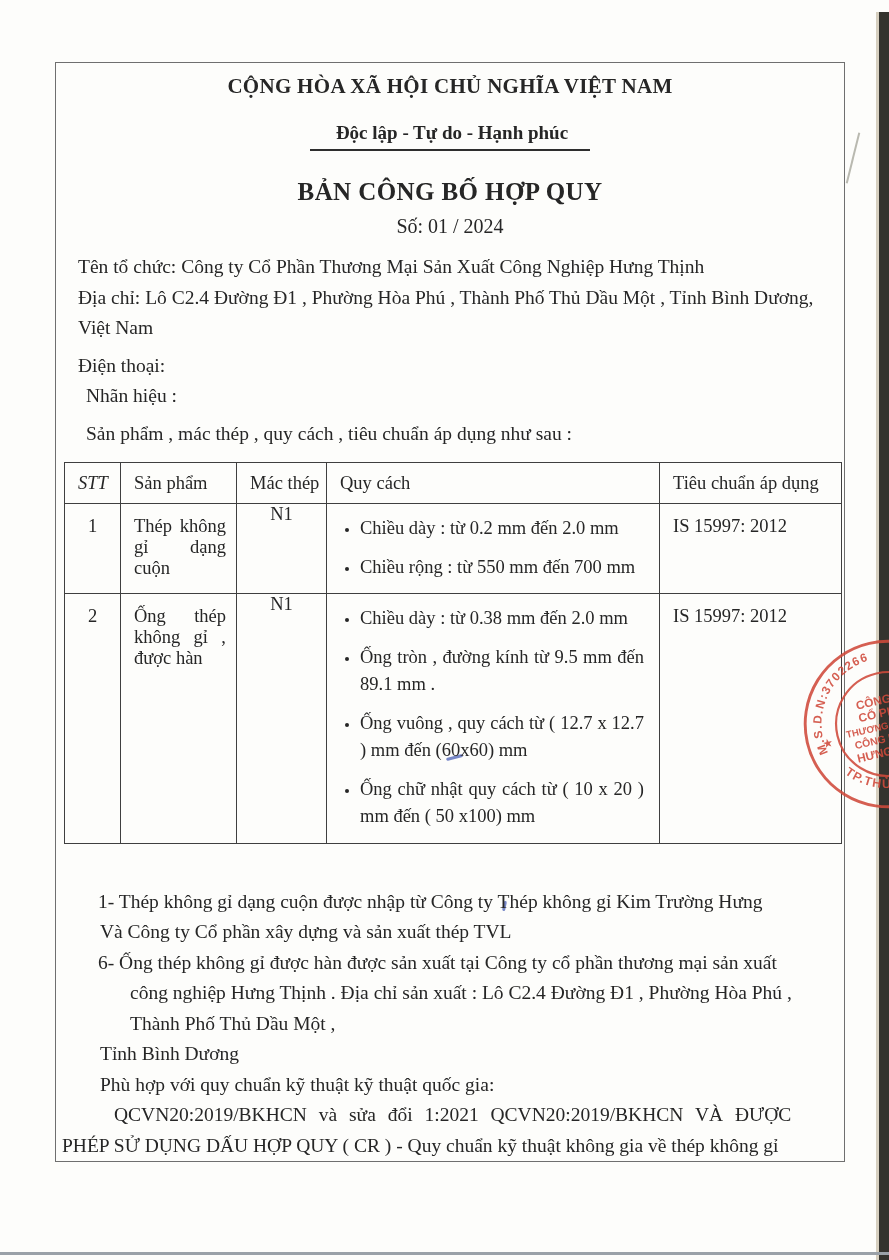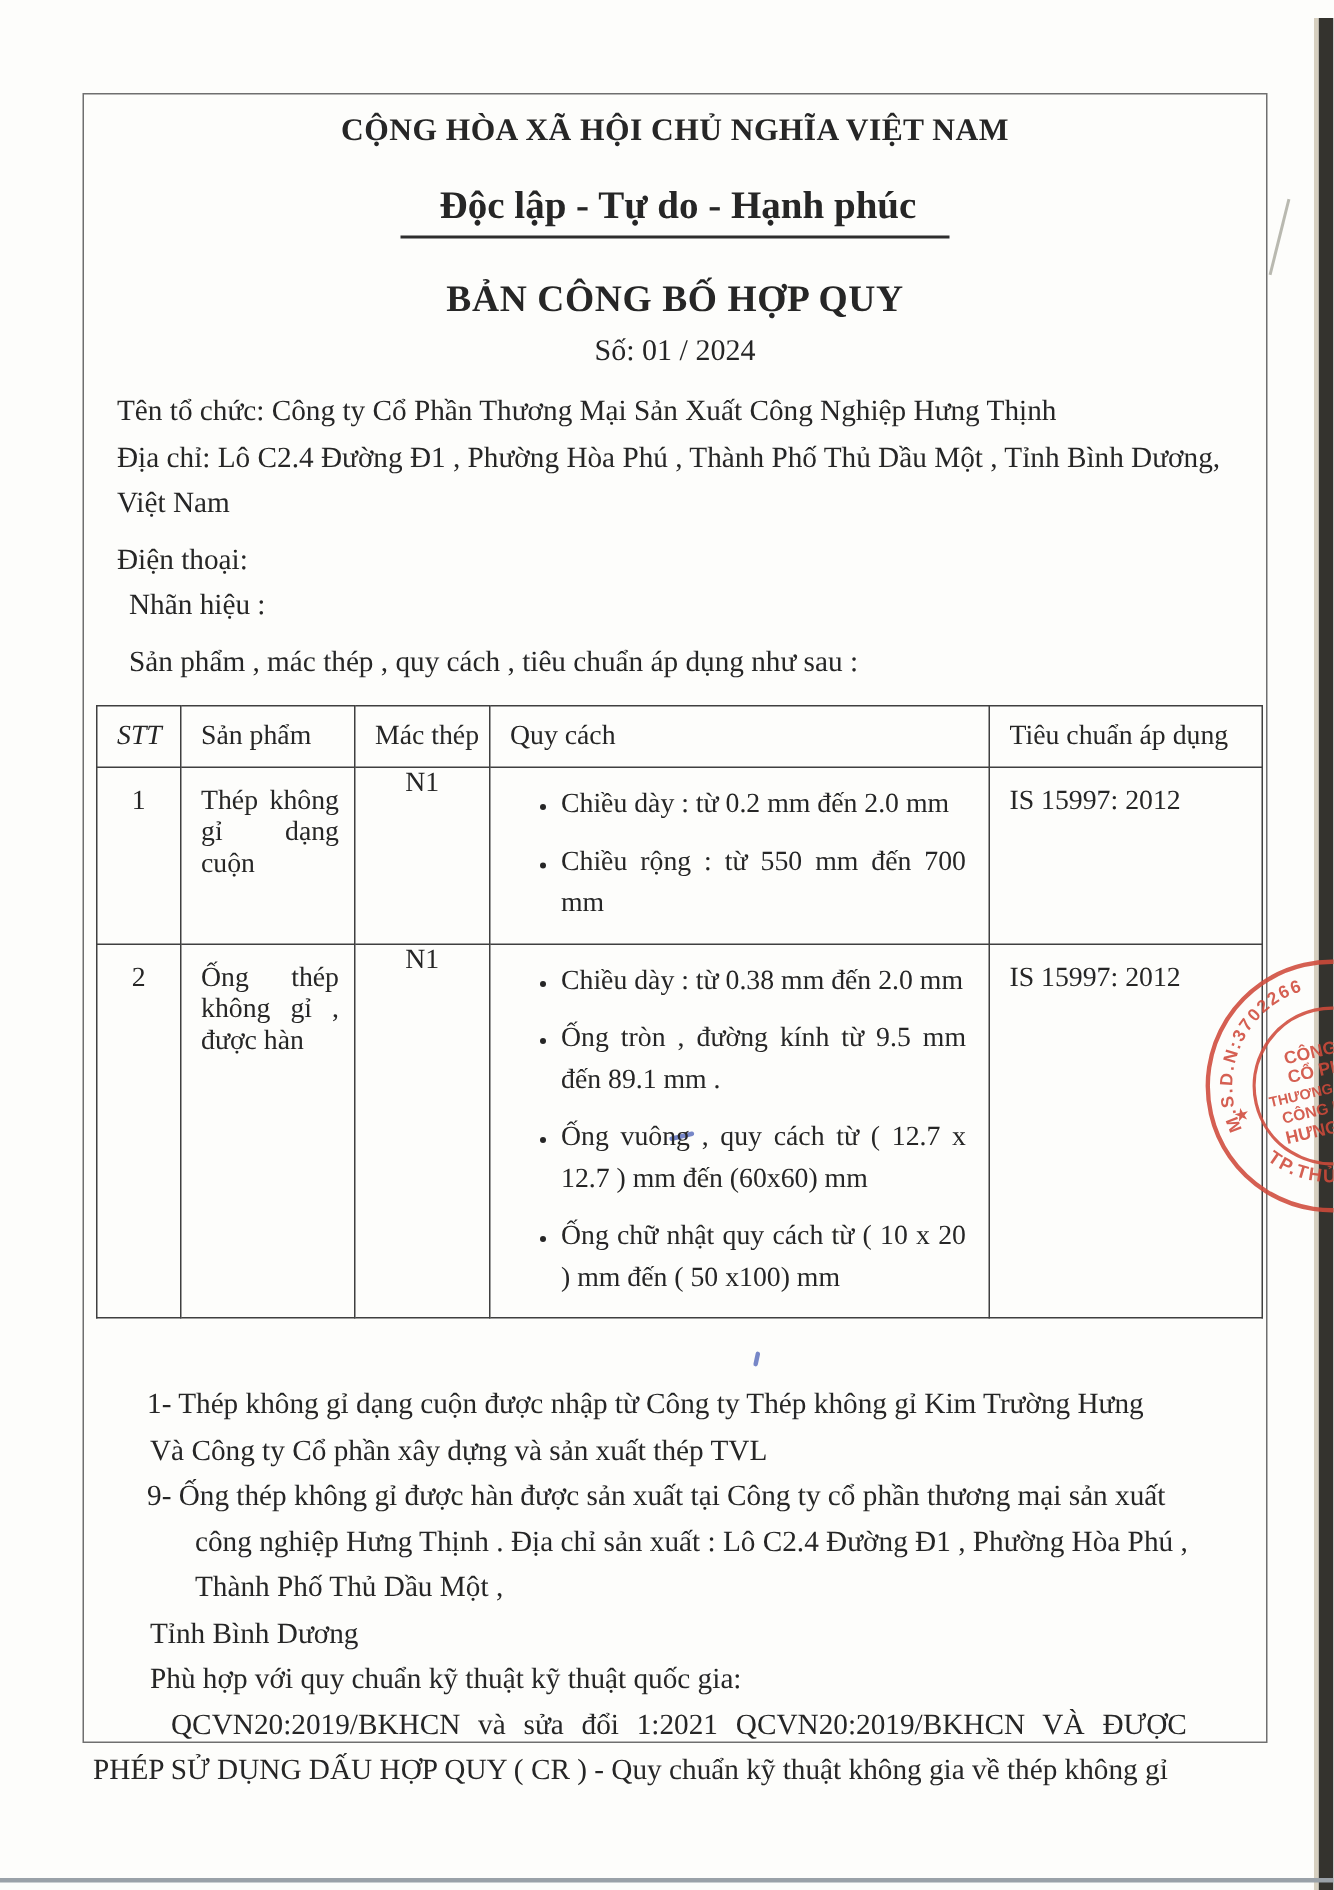--- a/index.html
+++ b/index.html
@@ -19,21 +19,21 @@
   .pen-b{left:503px;top:901px;width:3px;height:10px;transform:rotate(12deg);}
 
   
   .frame{
     position:absolute;left:55px;top:62px;width:790px;height:1100px;
     border:1.5px solid #6f6f6f;background:transparent;box-sizing:border-box;
   }
 
   .vn-header{text-align:center;margin-top:11px;}
   .republic{font-size:21px;font-weight:bold;letter-spacing:.3px;}
-  .motto{display:inline-block;font-size:26px;font-weight:bold;margin-top:5px;
+  .motto{display:inline-block;font-size:19px;font-weight:bold;margin-top:5px;
          border-bottom:2.5px solid #2e2e2e;padding:0 22px 5px 26px;}
   .doc-title{text-align:center;font-size:25px;font-weight:bold;margin-top:27px;letter-spacing:.4px;}
   .doc-number{text-align:center;font-size:20px;margin-top:9px;}
 
   .info{font-size:19.5px;line-height:30.5px;margin:14px 18px 0 22px;}
   .info p{margin:0;}
   .p-phone{margin-top:7px !important;}
   .p-product,.p-brand,.p-intro{margin-left:8px !important;}
   .p-product{margin-top:10px !important;}
   .p-intro{margin-top:7px !important;}
@@ -46,21 +46,21 @@
   }
   table.spec th,table.spec td{border:1.8px solid #3f3f3f;vertical-align:top;}
   table.spec th{font-weight:normal;text-align:left;height:40px;vertical-align:middle;padding:0 4px 0 13px;}
   col.c-stt{width:56px;} col.c-sp{width:116px;} col.c-mt{width:90px;}
   col.c-qc{width:333px;} col.c-tc{width:182px;}
   th.h-stt{text-align:center;padding-left:0;font-style:italic;}
   td.stt{text-align:center;padding-top:12px;}
   td.sp{padding:12px 10px 8px 13px;text-align:justify;}
   td.mt{text-align:center;padding-top:0;}
   td.tc{padding:12px 8px 0 13px;}
-  td.qc ul{margin:10px 12px 6px 0;padding-left:46px;}
+  td.qc ul{margin:10px 12px 6px 0;padding-left:32px;}
   td.qc li{text-align:justify;line-height:27.5px;margin-bottom:11px;padding-right:2px;}
   td.qc li::marker{font-size:14px;}
 
   
   .notes{font-size:19.5px;line-height:30.5px;margin-top:43px;}
   .notes div{margin:0 20px 0 0;}
   .nl1{margin-left:42px !important;}
   .nl2{margin-left:44px !important;margin-top:2px;}
   .nl3{margin-left:42px !important;margin-top:5px;}
   .nl4{margin-left:74px !important;}
@@ -147,21 +147,21 @@
           </ul>
         </td>
         <td class="tc">IS 15997: 2012</td>
       </tr>
     </tbody>
   </table>
 
   <div class="notes">
     <div class="nl1">1-  Thép không gỉ dạng cuộn được nhập từ Công ty Thép không gỉ Kim Trường Hưng</div>
     <div class="nl2">Và Công ty Cổ phần xây dựng và sản xuất thép TVL</div>
-    <div class="nl3">9-  Ống thép không gỉ được hàn được sản xuất tại Công ty cổ phần thương mại sản xuất</div>
+    <div class="nl3">6-  Ống thép không gỉ được hàn được sản xuất tại Công ty cổ phần thương mại sản xuất</div>
     <div class="nl4">công nghiệp Hưng Thịnh . Địa chỉ sản xuất : Lô C2.4 Đường Đ1 , Phường Hòa Phú ,</div>
     <div class="nl5">Thành Phố Thủ Dầu Một ,</div>
     <div class="nl6">Tỉnh Bình Dương</div>
     <div class="nl7">Phù hợp với quy chuẩn kỹ thuật kỹ thuật quốc gia:</div>
     <div class="nl8">QCVN20:2019/BKHCN và sửa đổi 1:2021 QCVN20:2019/BKHCN VÀ ĐƯỢC</div>
     <div class="nl9">PHÉP SỬ DỤNG DẤU HỢP QUY ( CR ) -  Quy chuẩn kỹ thuật không gia về thép không gỉ</div>
   </div>
 </div>
 
 <svg class="stamp" viewBox="0 0 200 200" width="182" height="182">

